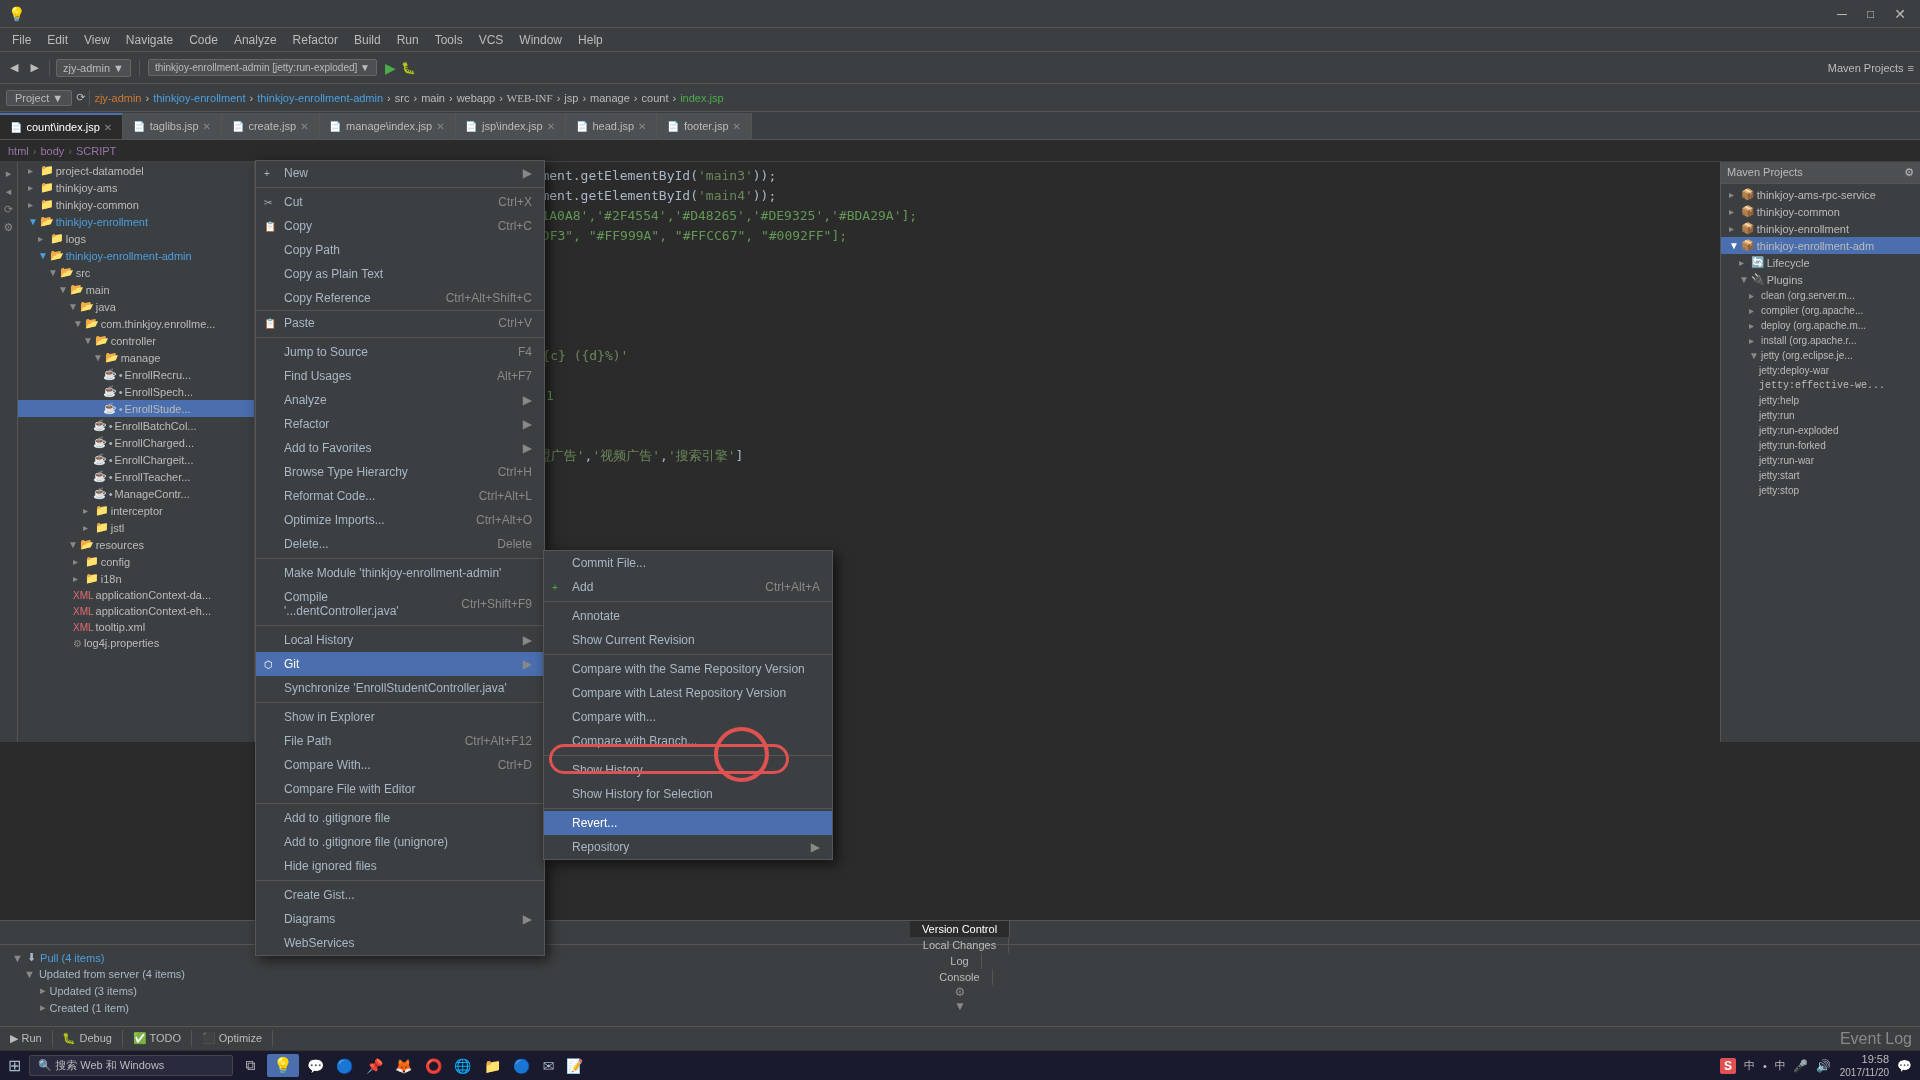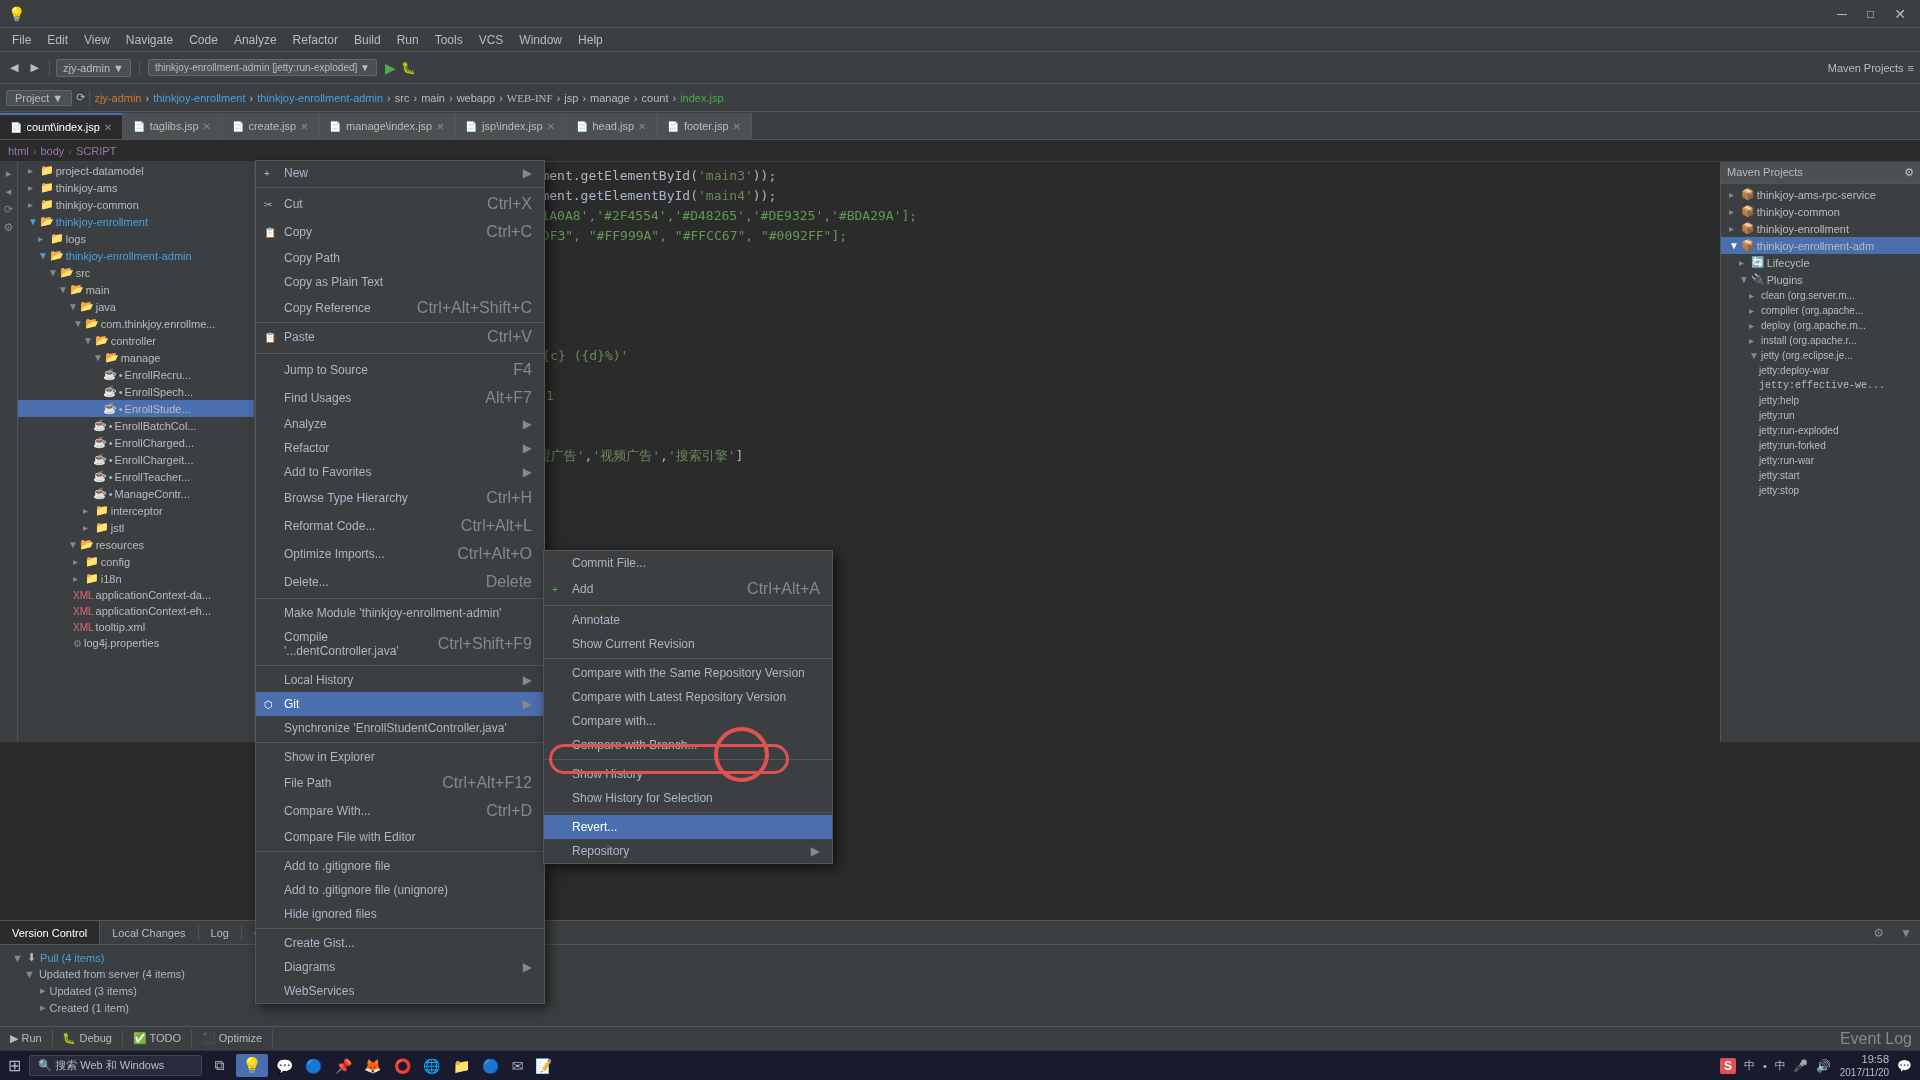--- a/index.html
+++ b/index.html
@@ -209,21 +209,21 @@
       padding: 5px 12px 5px 28px;
       color: #a9b7c6;
       cursor: pointer;
       display: flex;
       align-items: center;
       justify-content: space-between;
       position: relative;
     }
     .ctx-item.highlighted { background: #4b6eaf; color: #fff; }
     .ctx-item.separator-above { border-top: 1px solid #555; }
-    .ctx-shortcut { color: #888; font-size: 16px; margin-left: 20px; }
+    .ctx-shortcut { color: #888; font-size: 12px; margin-left: 20px; }
     .ctx-arrow { color: #888; font-size: 12px; }
     .ctx-icon { position: absolute; left: 8px; font-size: 10px; }
     .ctx-divider { height: 1px; background: #555; margin: 2px 0; }
 
     
     #ctx-menu-git {
       position: absolute;
       top: 550px;
       left: 543px;
       width: 290px;
@@ -688,21 +688,21 @@
           <span>jetty:start</span>
         </div>
       <div class="tree-item" style="padding-left:38px; font-size:10px;">
           <span>jetty:stop</span>
         </div>
     </div>
   </div>
 </div>
 
 <div id="bottom-panel" style="position:absolute; bottom:30px; left:0; right:0; height:130px; background:#3c3f41; border-top:1px solid #555;">
-  <div id="bottom-tabs" style="display:flex; height:24px; align-items:center; background:#3c3f41; border-bottom:1px solid #555;">
+  <div id="bottom-tabs" style="display:flex; height:24px; align-items:center; background:#3c3f41; border-bottom:1px solid #555;flex-direction:column;">
     <span style="padding:2px 12px; font-size:11px; color:#fff; cursor:pointer; border-right:1px solid #555; background:#2b2b2b; height:100%; display:flex; align-items:center;">Version Control</span>
     <span style="padding:2px 12px; font-size:11px; color:#bbb; cursor:pointer; border-right:1px solid #555;">Local Changes</span>
     <span style="padding:2px 12px; font-size:11px; color:#bbb; cursor:pointer; border-right:1px solid #555;">Log</span>
     <span style="padding:2px 12px; font-size:11px; color:#bbb; cursor:pointer; border-right:1px solid #555;">Console</span>
     <span style="flex:1;"></span>
     <span style="padding:0 8px; cursor:pointer; color:#888;">⚙</span>
     <span style="padding:0 8px; cursor:pointer; color:#888;">▼</span>
   </div>
   <div id="bottom-content" style="padding:4px 8px; font-size:11px; color:#a9b7c6;">
     <div class="vc-item">
@@ -939,21 +939,21 @@
     height:55px;
     border:4px solid #e05252;
     border-radius:50%;
     z-index:500;
     pointer-events:none;
   "></div>
 </div>
 
 <div style="position:absolute; bottom:0; left:0; right:0; height:30px; background:#1a1a2e; display:flex; align-items:center; padding:0 8px; gap:8px; z-index:600; border-top:1px solid #333;">
   <span style="cursor:pointer; font-size:16px;">⊞</span>
-  <span style="background:#2a2a3e; border:1px solid #444; border-radius:2px; padding:2px 8px; font-size:11px; color:#bbb; width:173px; cursor:pointer;">🔍 搜索 Web 和 Windows</span>
+  <span style="background:#2a2a3e; border:1px solid #444; border-radius:2px; padding:2px 8px; font-size:11px; color:#bbb; width:204px; cursor:pointer;">🔍 搜索 Web 和 Windows</span>
   <span style="font-size:14px; cursor:pointer; color:#bbb; margin-left:4px;">⧉</span>
   <div style="display:flex; gap:4px; margin-left:4px; align-items:center;">
     <span style="cursor:pointer; font-size:16px; background:#4b6eaf; padding:2px 6px; border-radius:2px;">💡</span>
     <span style="cursor:pointer; font-size:14px; padding:2px 4px;">💬</span>
     <span style="cursor:pointer; font-size:14px; padding:2px 4px;">🔵</span>
     <span style="cursor:pointer; font-size:14px; padding:2px 4px;">📌</span>
     <span style="cursor:pointer; font-size:14px; padding:2px 4px;">🦊</span>
     <span style="cursor:pointer; font-size:14px; padding:2px 4px;">⭕</span>
     <span style="cursor:pointer; font-size:14px; padding:2px 4px;">🌐</span>
     <span style="cursor:pointer; font-size:14px; padding:2px 4px;">📁</span>

